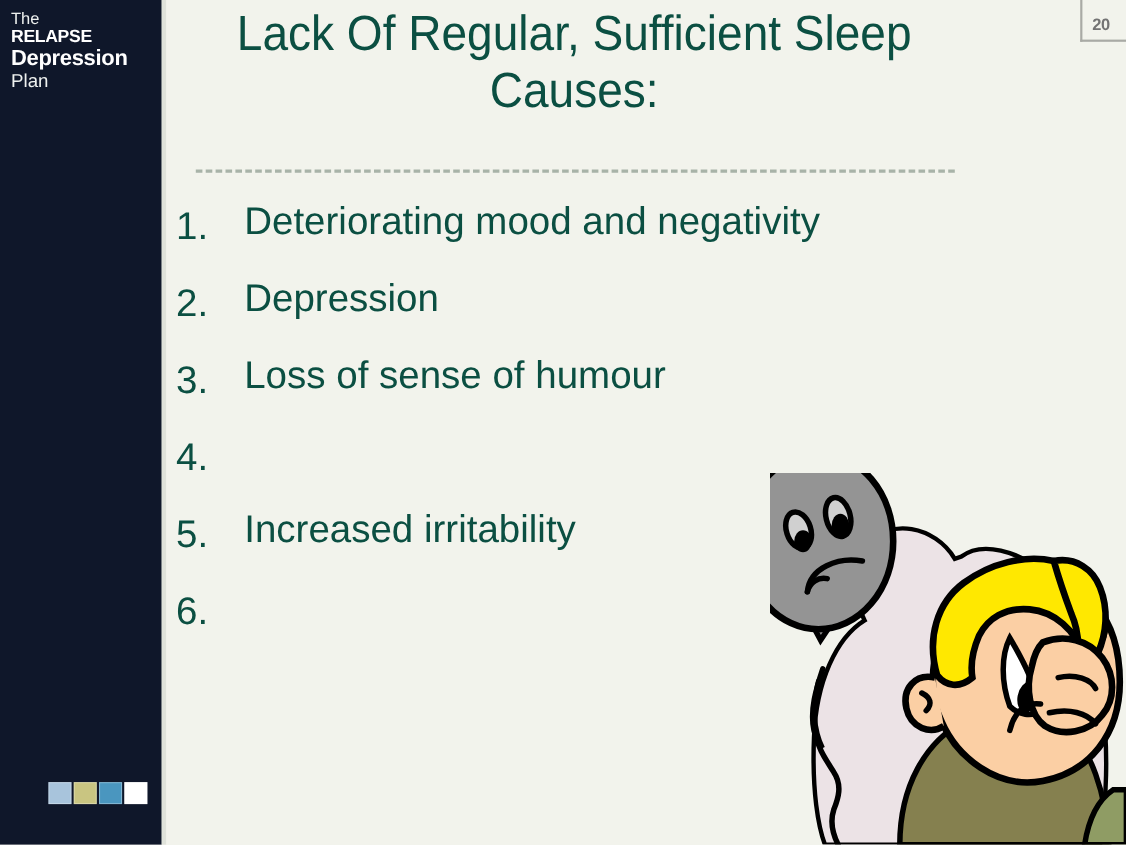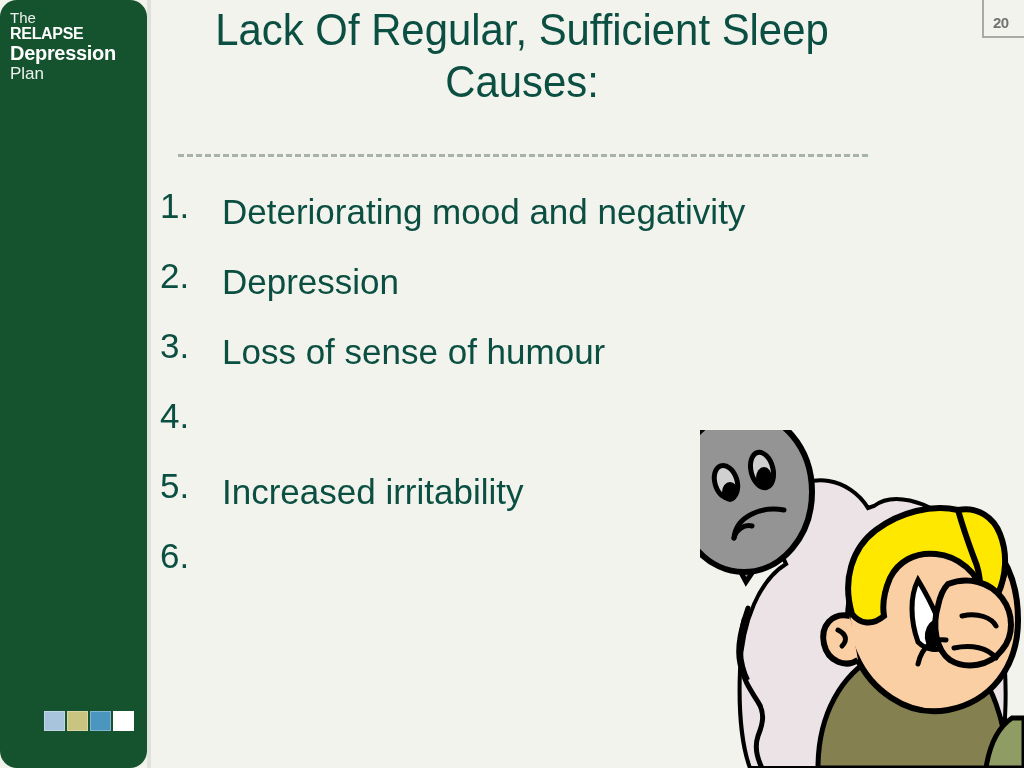--- a/index.html
+++ b/index.html
@@ -14,22 +14,21 @@
   
   #slide {
     position: absolute; inset: 0;
     background: #f2f3ec;
   }
 
   
   #sidebar {
     position: absolute; left: 0; top: 0;
     width: 147px; height: 768px;
-    background: #14532d;
-    border-radius: 17px;
+    background: #0f172a;
   }
   #sidebar-edge {
     position: absolute; left: 147px; top: 0;
     width: 4px; height: 768px;
     background: #dfe2da;
   }
   #logo {
     position: absolute; left: 10px; top: 10px;
     width: 130px;
     color: #ffffff;
@@ -111,21 +110,21 @@
     color: #0b4f42;
     font-size: 35px;
     font-family: "Liberation Sans Narrow", "Liberation Sans", sans-serif;
   }
   .li .num {
     position: absolute; left: 0px; top: 6px;
     width: 40px;
     text-align: left;
   }
   .li .txt {
-    position: absolute; left: 62px; top: 12px;
+    position: absolute; left: 62px; top: 2px;
     white-space: nowrap;
   }
 
   
   #cartoon {
     position: absolute; left: 700px; top: 430px;
     width: 324px; height: 338px;
     overflow: hidden;
     pointer-events: none;
   }

